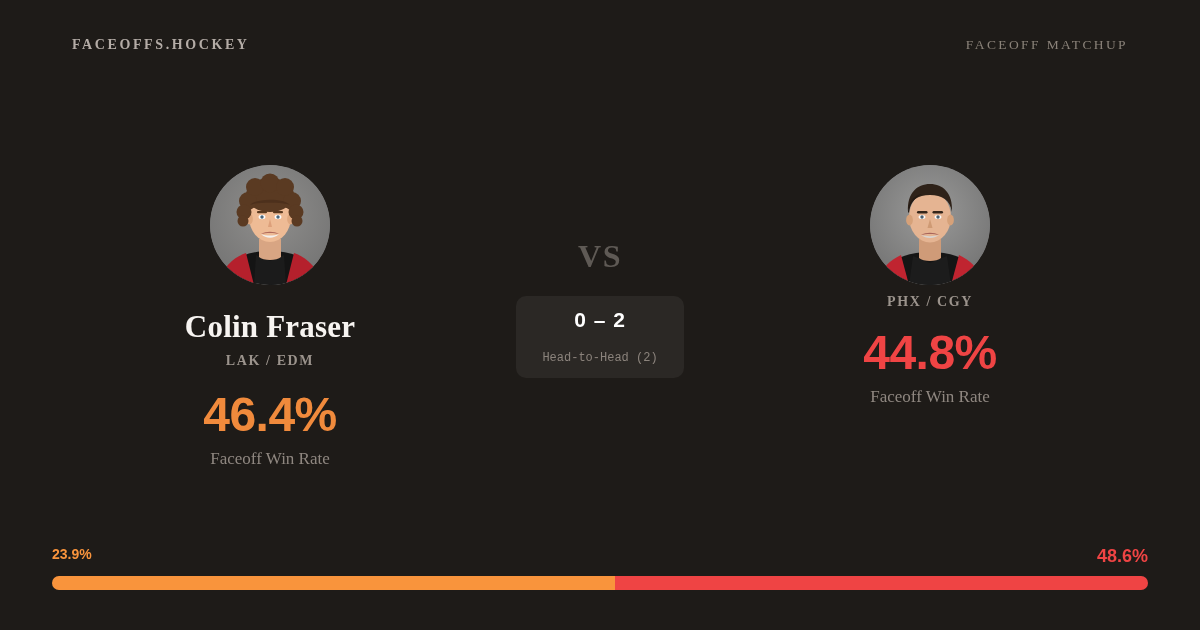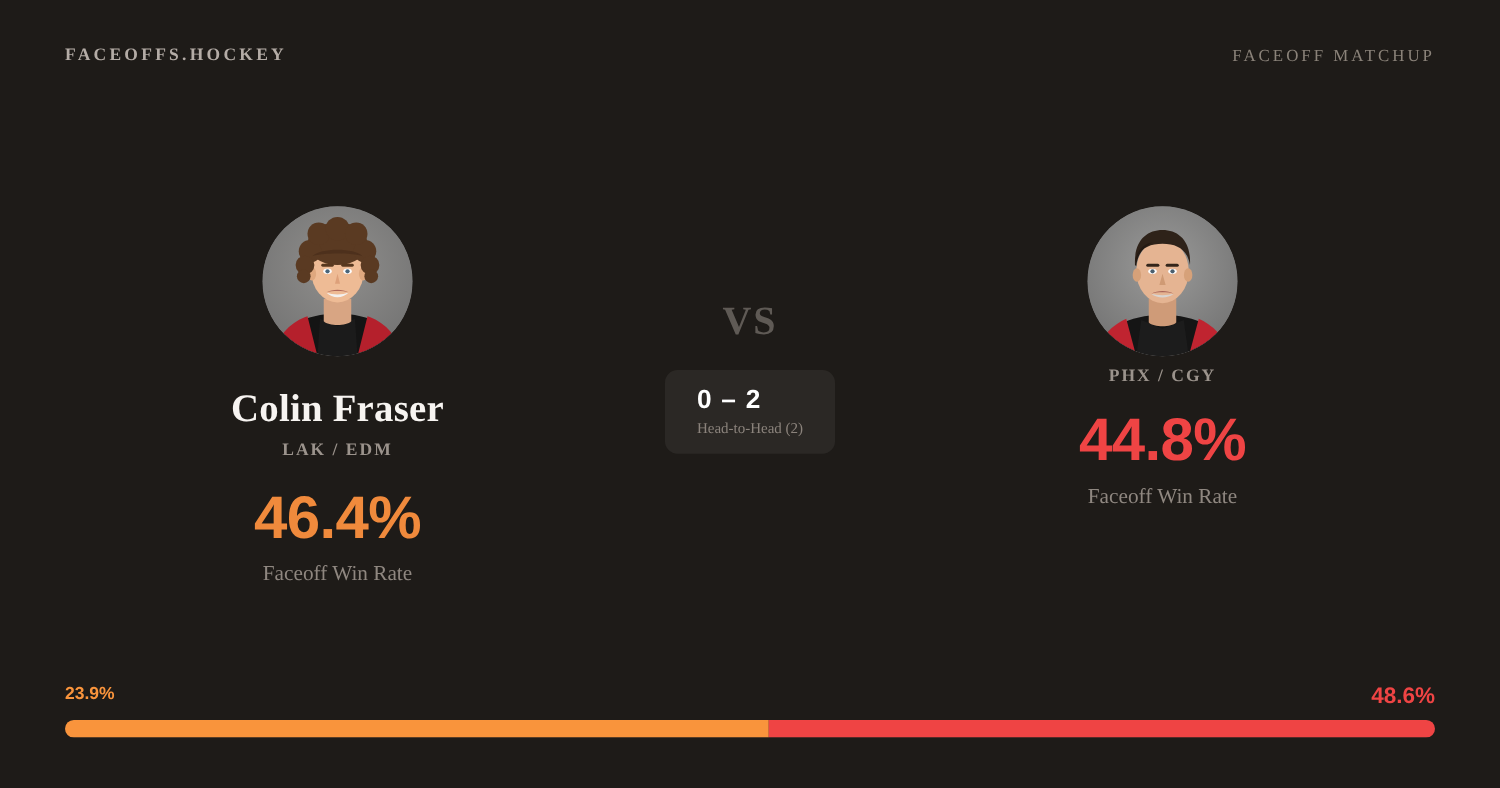--- a/index.html
+++ b/index.html
@@ -12,21 +12,21 @@
 
   body {
     font-family:"Liberation Serif", serif;
     position:relative;
   }
 
   
   .header {
     position:absolute; top:0; left:0; right:0; height:90px;
     display:flex; align-items:center; justify-content:space-between;
-    padding:0 52px;
+    padding:0 72px;
   }
   .brand {
     font-family:"Liberation Serif", serif;
     font-size:14px; font-weight:700;
     letter-spacing:2.6px;
     color:#b4aca6;
   }
   .kicker {
     font-family:"Liberation Serif", serif;
     font-size:13.5px; font-weight:400;
@@ -97,32 +97,32 @@
     font-size:32px; font-weight:700;
     letter-spacing:1.5px;
     color:#5f5a55;
     line-height:1;
   }
   .h2h {
     margin-top:24px;
     background:#2b2825;
     border-radius:10px;
     padding:12px 26px 13px;
-    display:flex; flex-direction:column; align-items:flex-start;
+    display:flex; flex-direction:column; align-items:center;gap:16px;
   }
   .h2h-score {
     font-family:"Liberation Sans", sans-serif;
     font-size:21px; font-weight:700;
     color:#ffffff;
     letter-spacing:1px;
     line-height:1.1;
   }
   .h2h-label {
     margin-top:4px;
-    font-family:Liberation Serif, serif;
+    font-family:Liberation Mono, monospace;
     font-size:12px;
     color:#8b837c;
     white-space:nowrap;
   }
 
   
   .prob {
     position:absolute; left:52px; right:52px; bottom:40px;
   }
   .prob-top {

